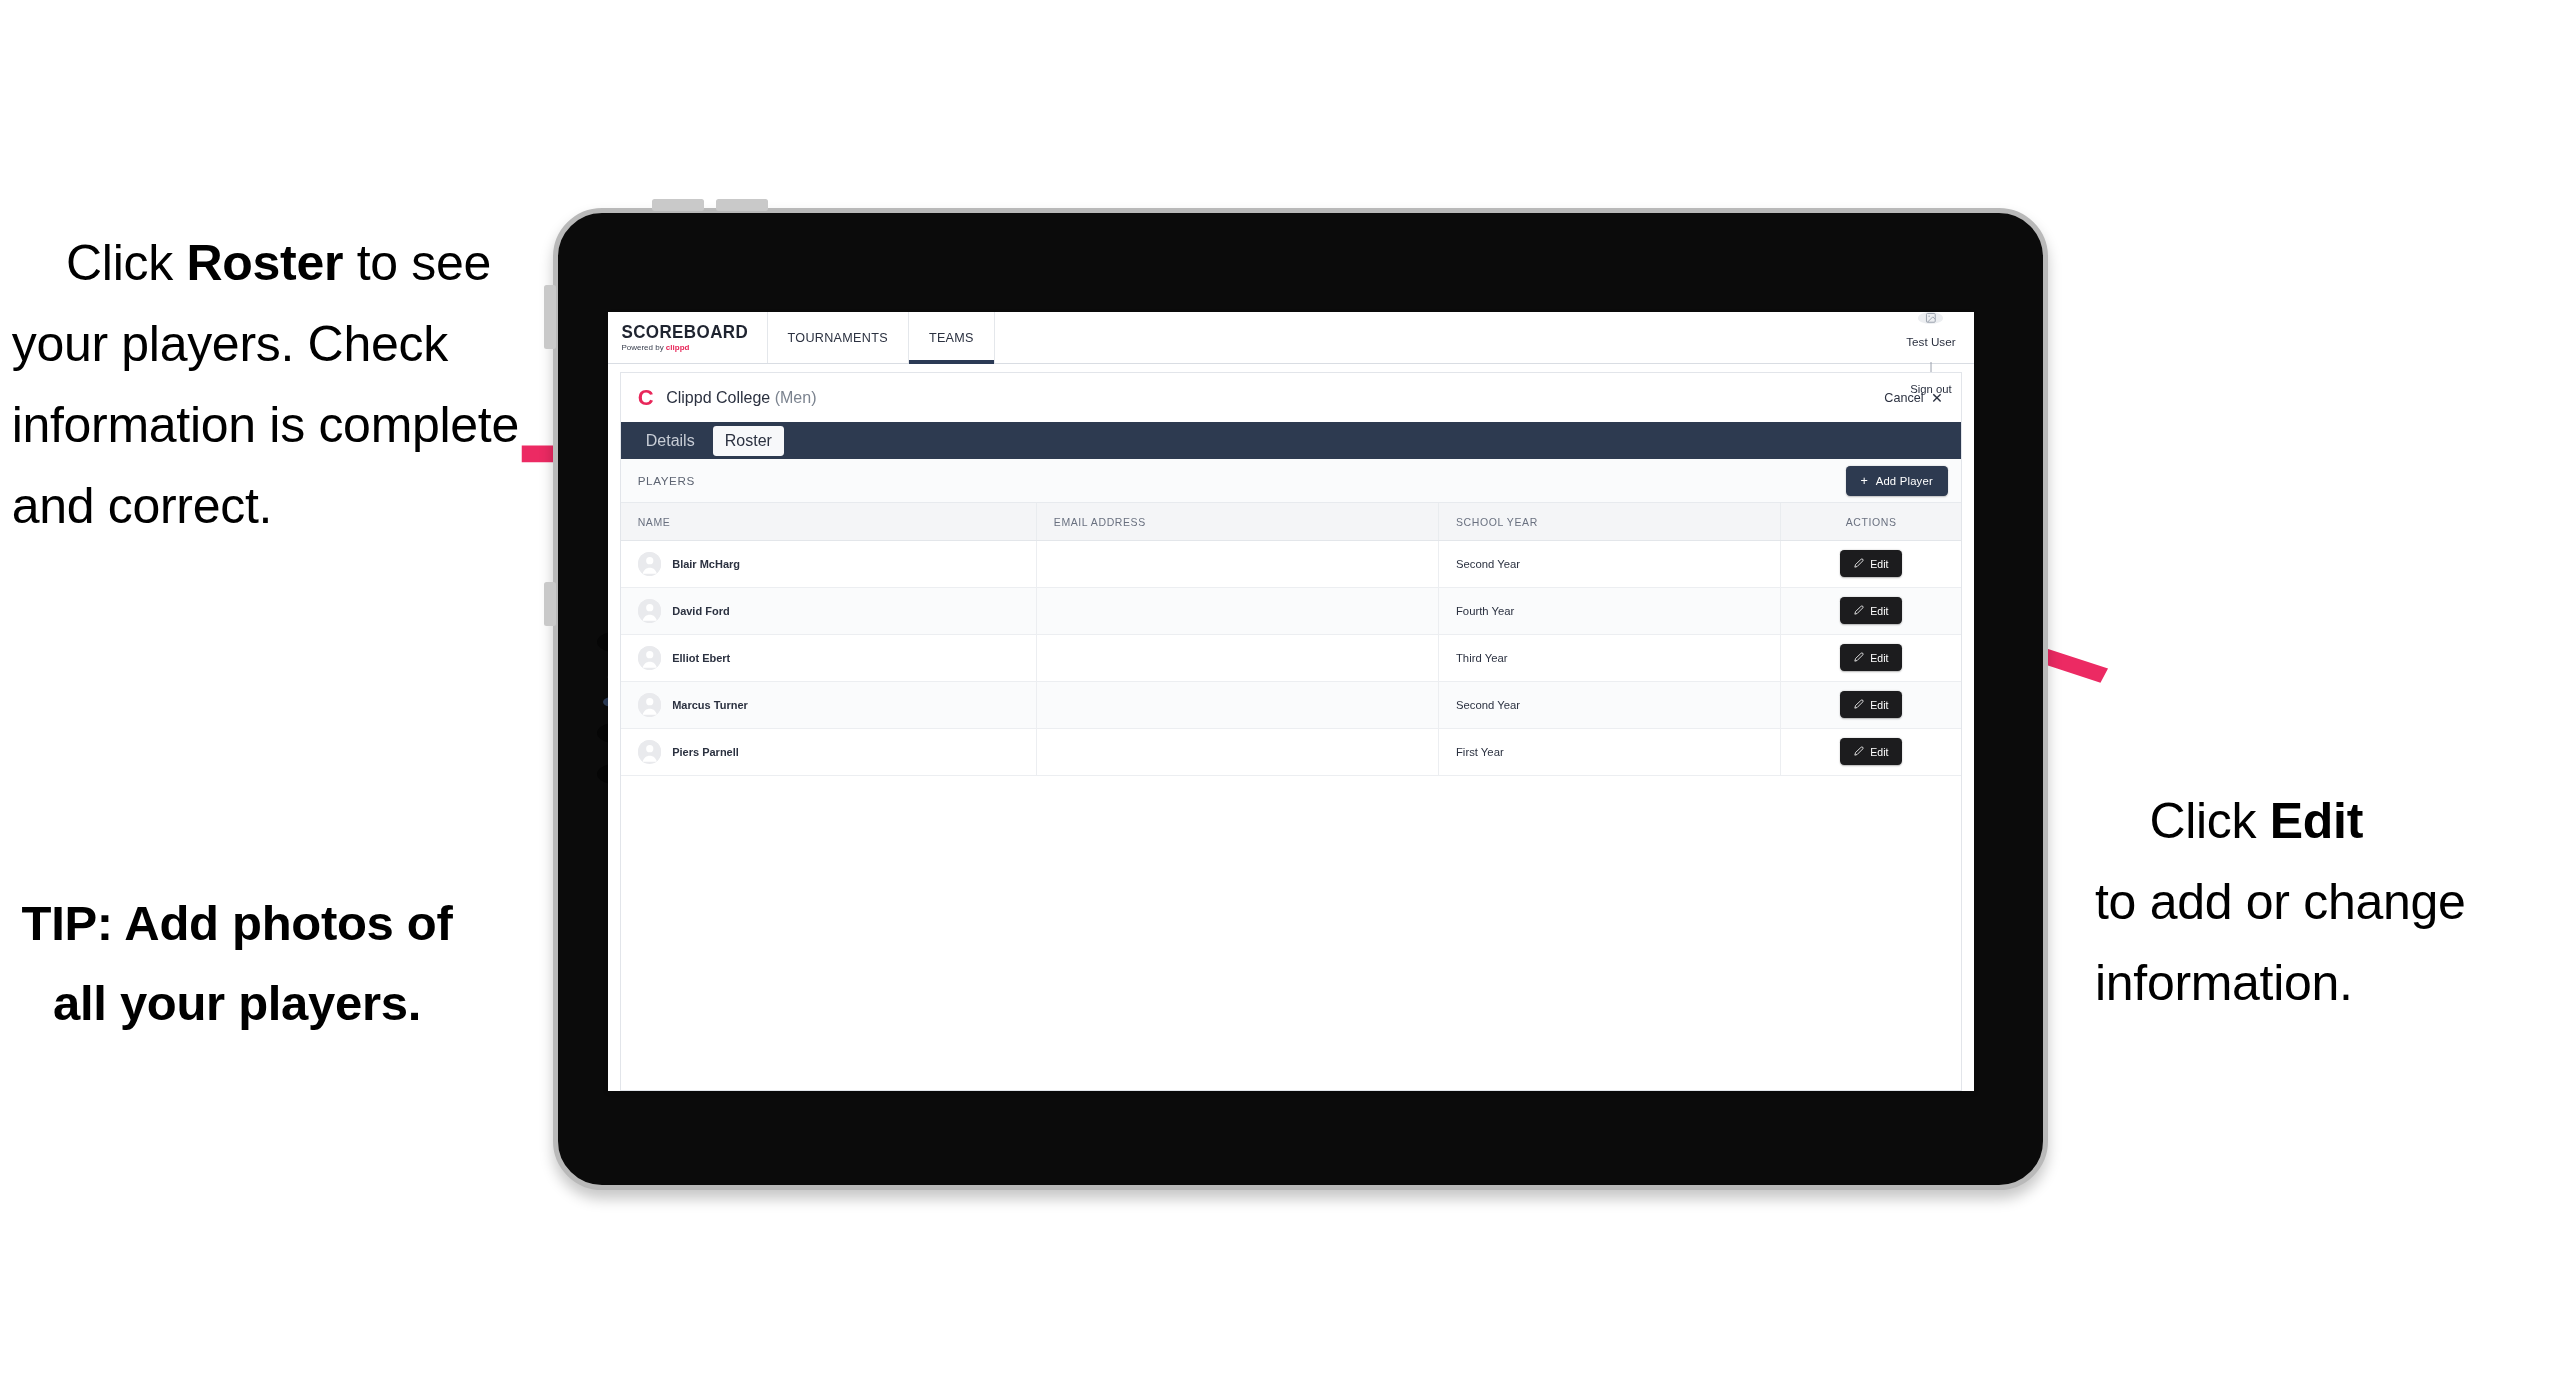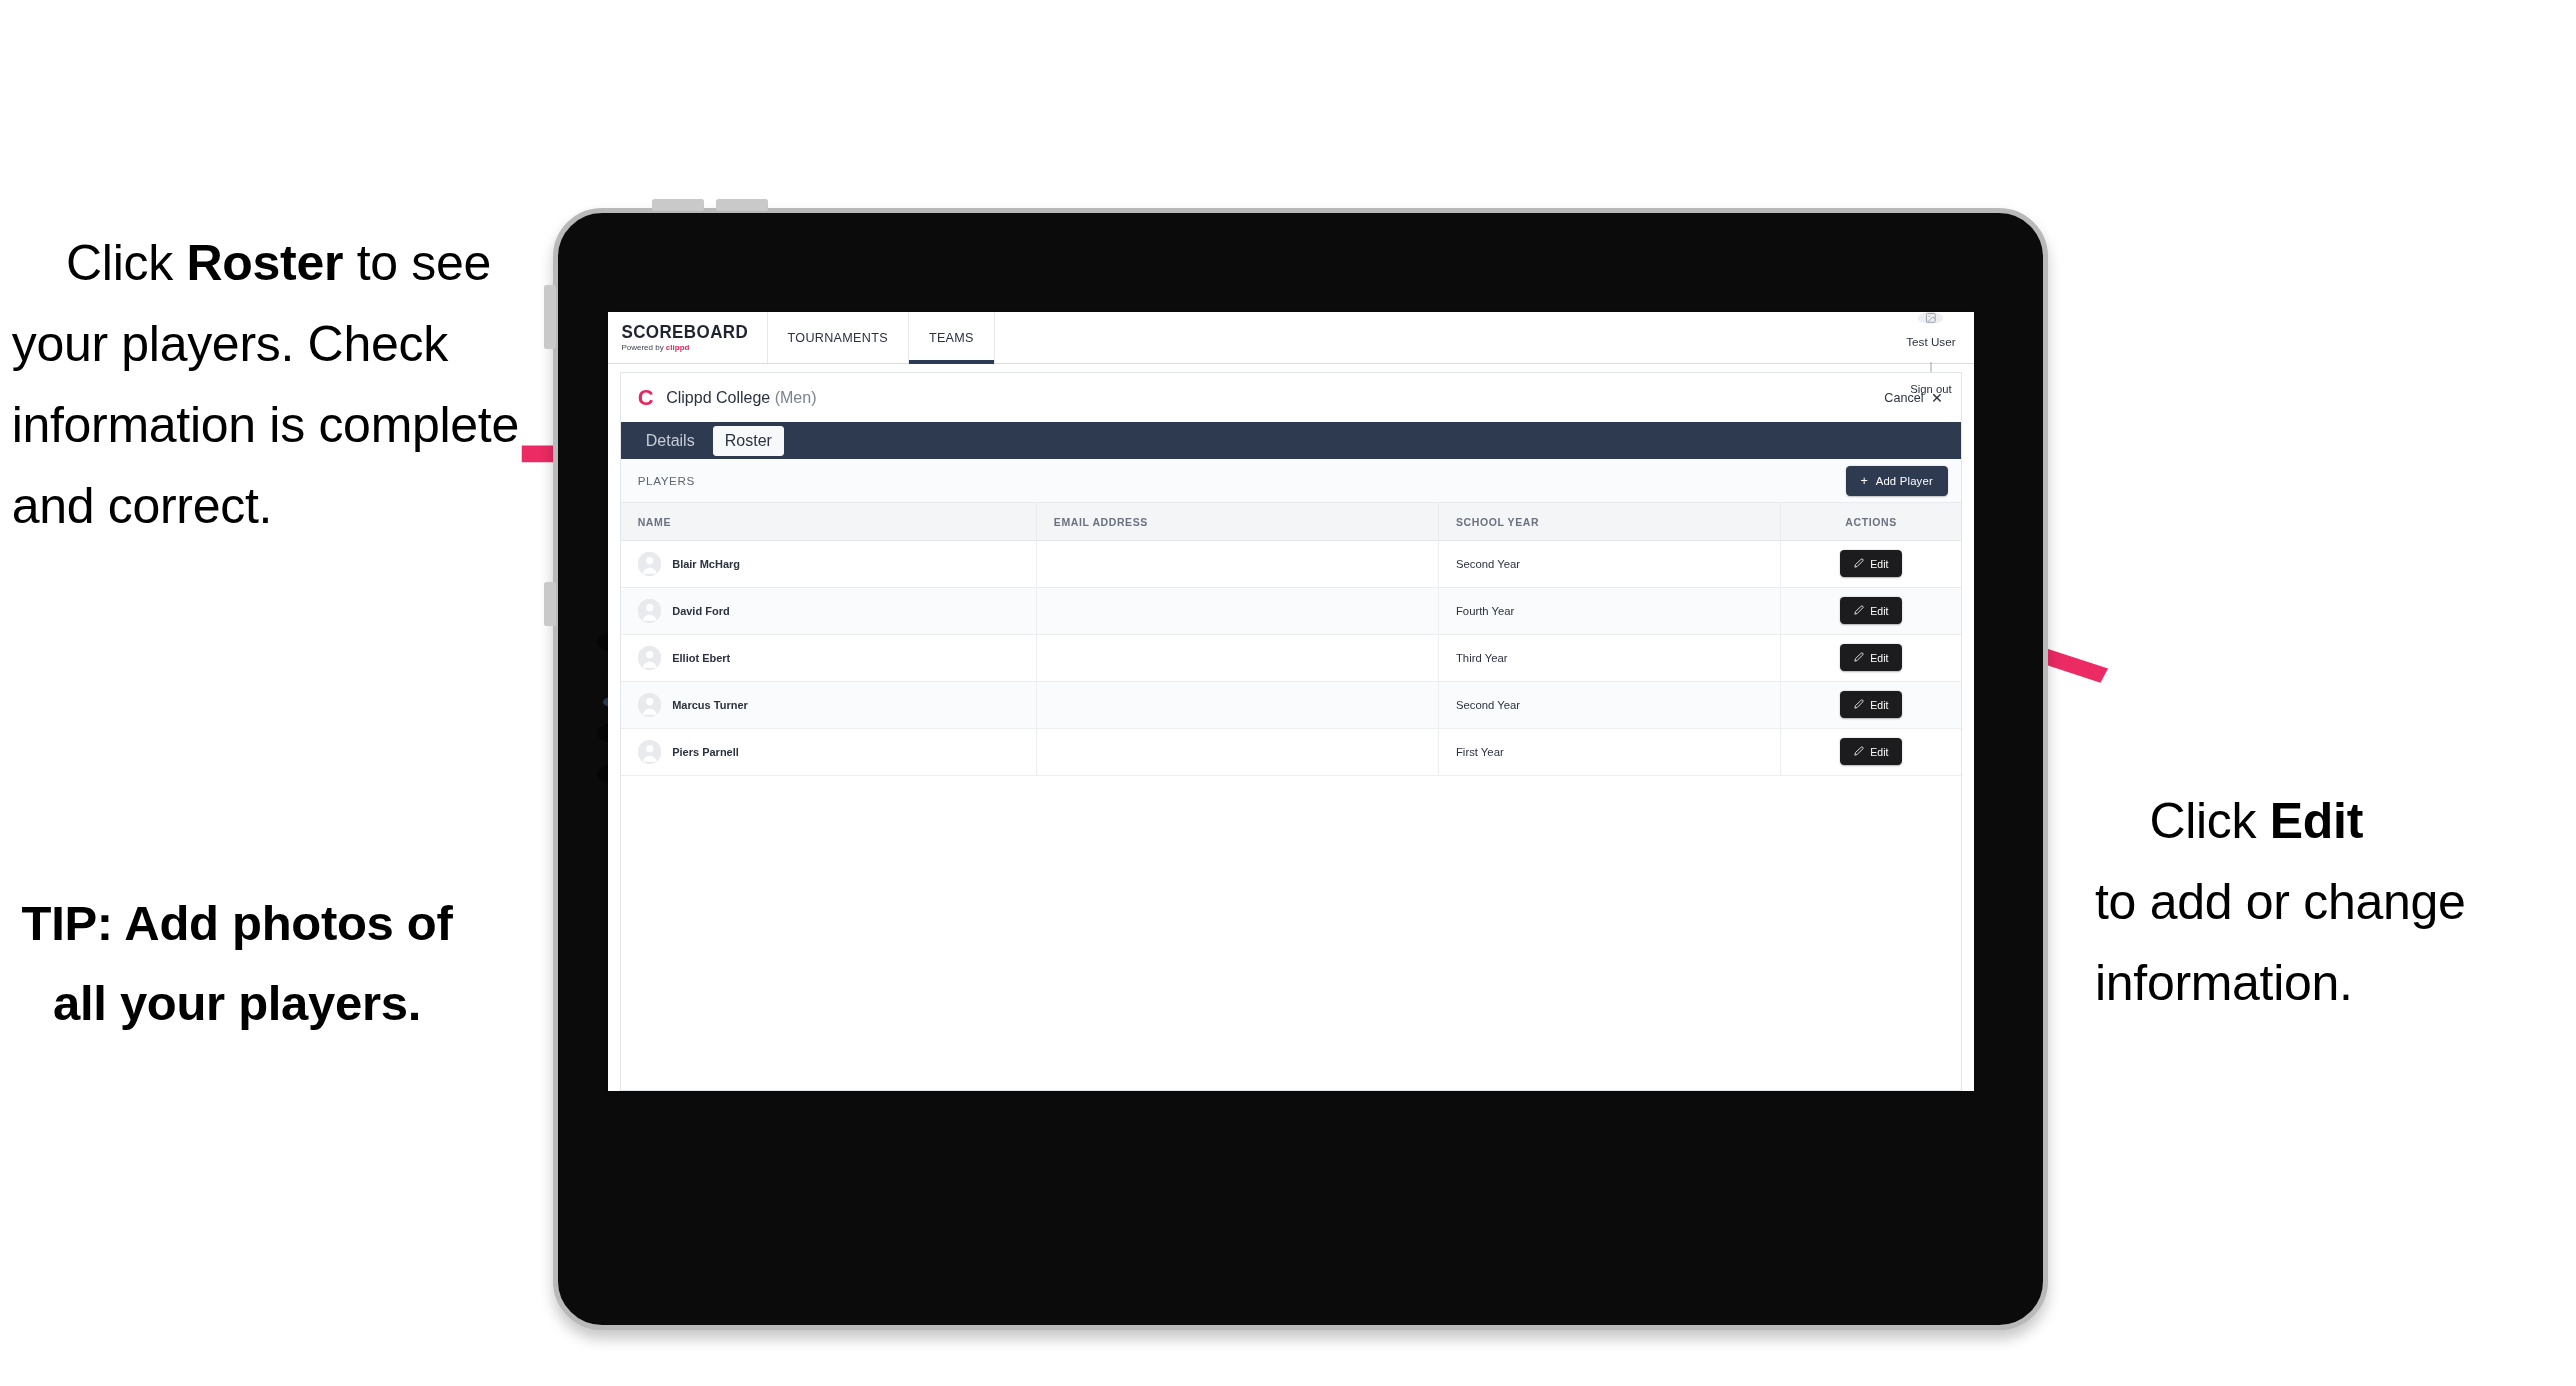--- a/index.html
+++ b/index.html
@@ -36,21 +36,21 @@
     letter-spacing: -0.3px;
   }
 
   
   .arrow-svg { position: absolute; overflow: visible; pointer-events: none; }
 
   
   .tablet {
     position: absolute;
     left: 553px; top: 208px;
-    width: 1495px; height: 1122px;
+    width: 1495px; height: 982px;
     background: #0b0b0b;
     border-radius: 49px;
     border: 5.9px solid #b9b9b9;
     box-shadow: 0 8.4px 13.4px rgba(0,0,0,0.22);
   }
   .tab-btn {
     position: absolute;
     background: #c9c9c9;
     border-radius: 2.5px;
   }
@@ -183,21 +183,21 @@
     padding: 8.4px 15px; display: flex; align-items: center; gap: 7.5px;
     cursor: pointer; letter-spacing: 0.2px;
     box-shadow: 0 0.8px 1.7px rgba(0,0,0,.25);
   }
   .add-plus { font-size: 12.6px; line-height: 1; }
 
   
   .tbl { width: 100%; border-collapse: collapse; table-layout: fixed; }
   .tbl thead th {
     background: #f4f5f7;
-    font-size: 10.5px; font-weight: 700; color: #6a7180;
+    font-size: 10.5px; font-weight: 400; color: #6a7180;
     letter-spacing: 0.6px; text-align: left;
     padding: 11.7px 0 11.7px 17px; height: 37px;
     border-bottom: 0.8px solid #e3e6ea;
     border-right: 0.8px solid #e9ecef;
   }
   .tbl thead th:last-child { border-right: none; text-align: center; padding-left: 0; }
   .tbl tbody td {
     font-size: 11.3px; color: #2b3140;
     padding: 0 0 0 17px; height: 47px;
     border-bottom: 0.8px solid #eceef1;

